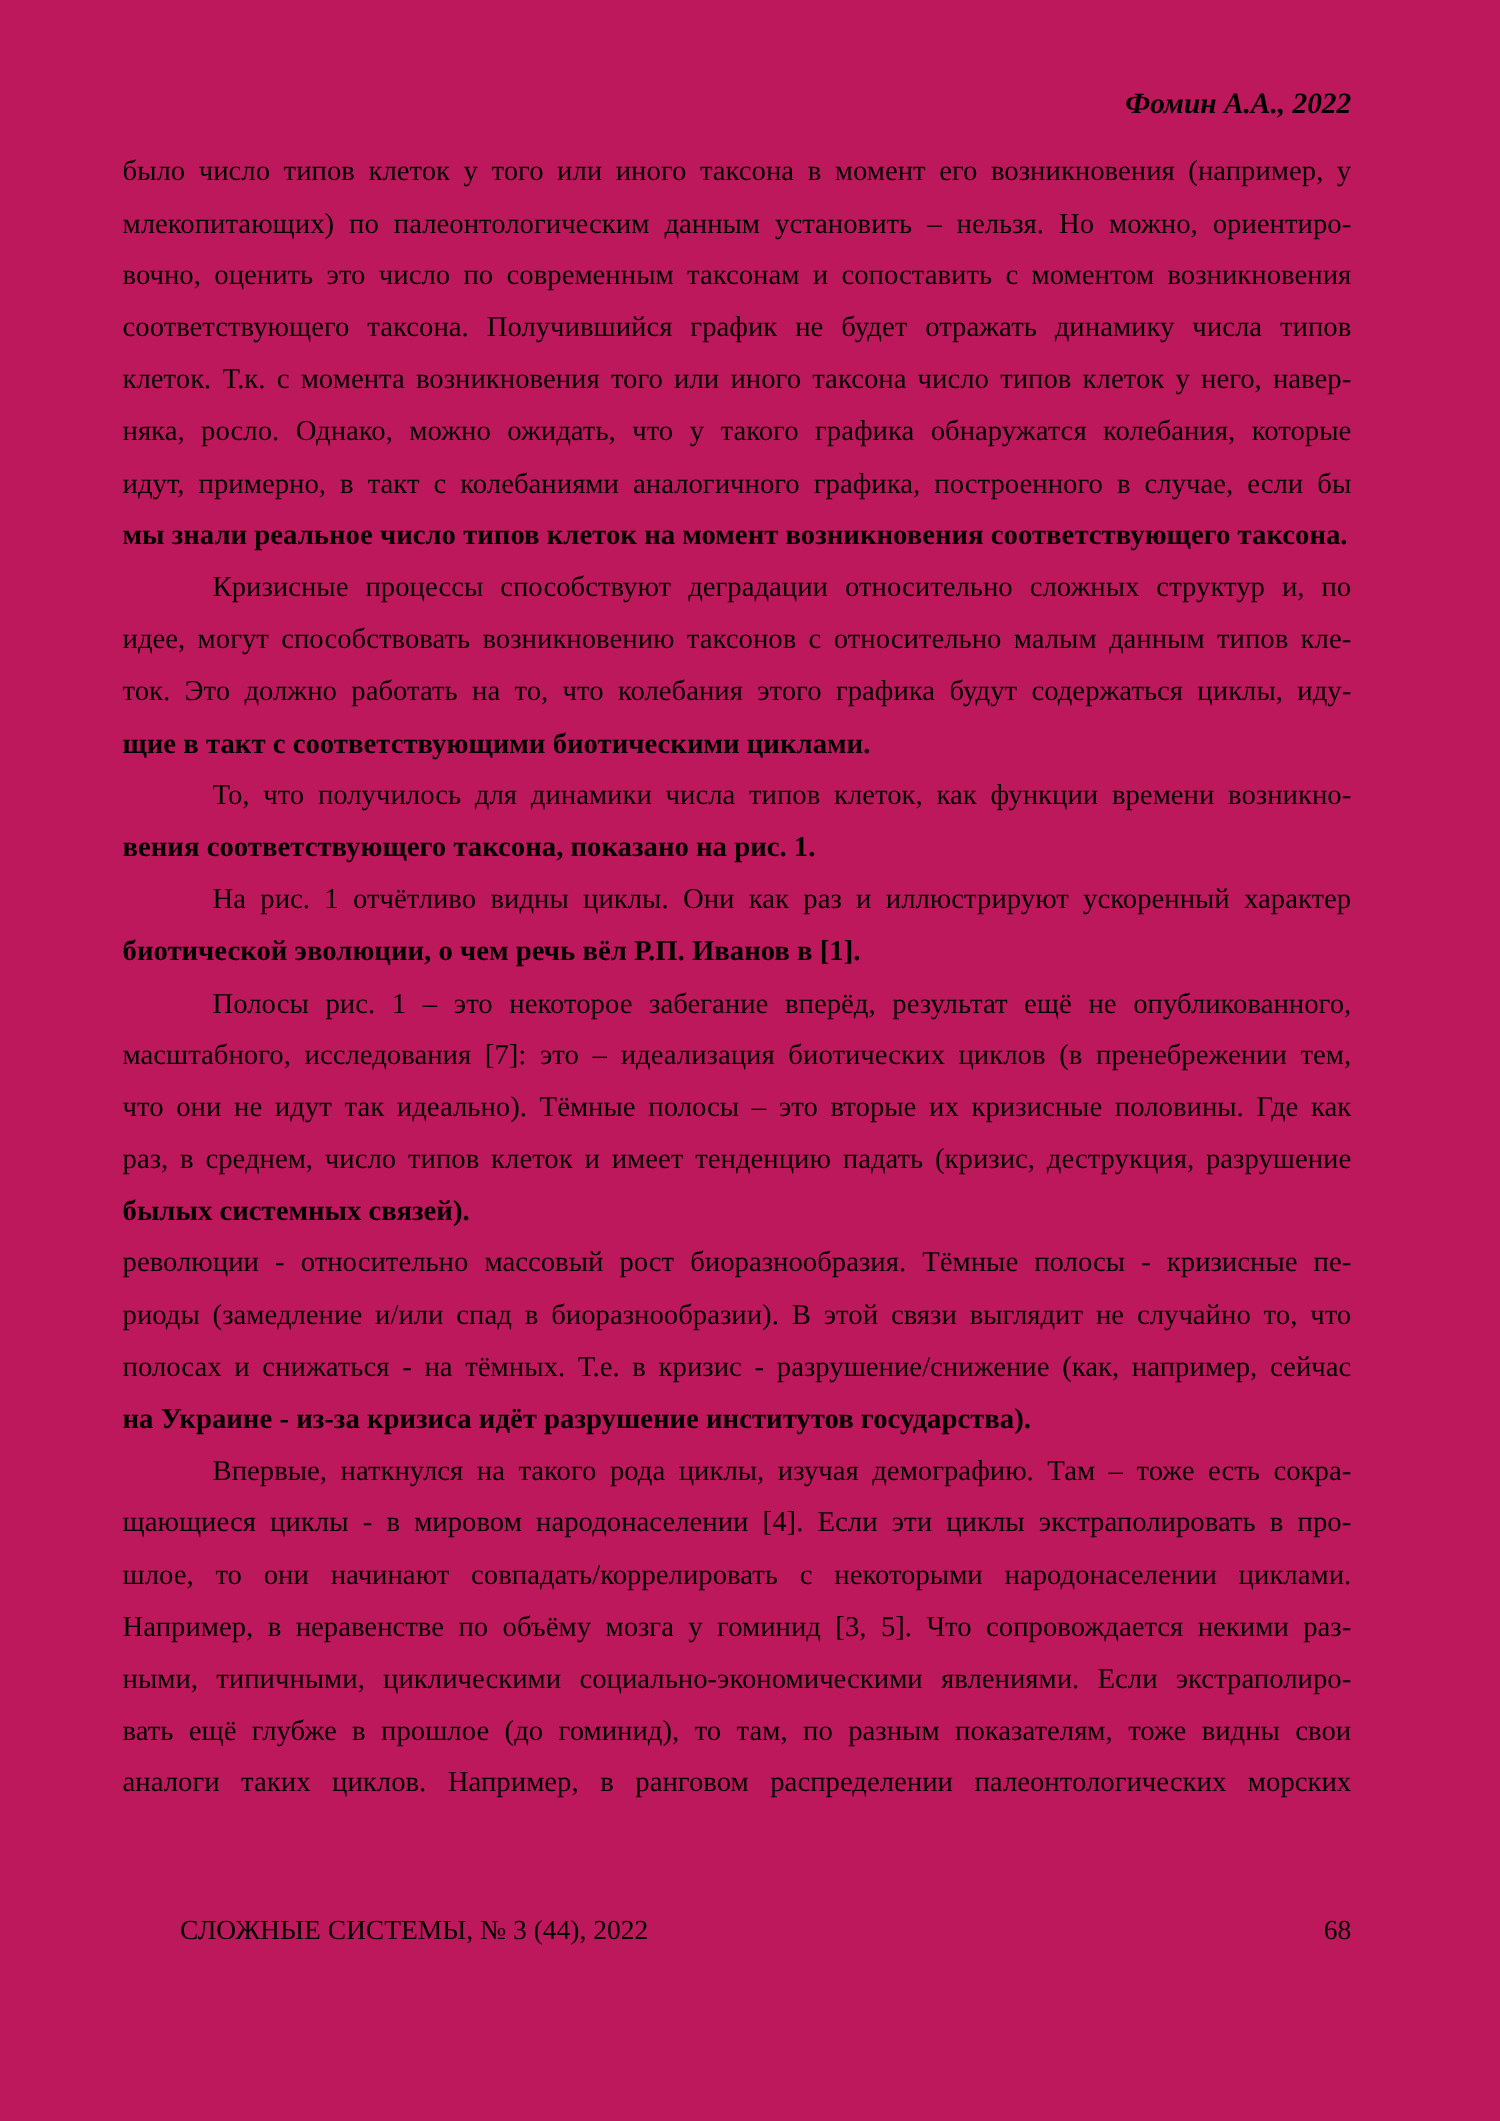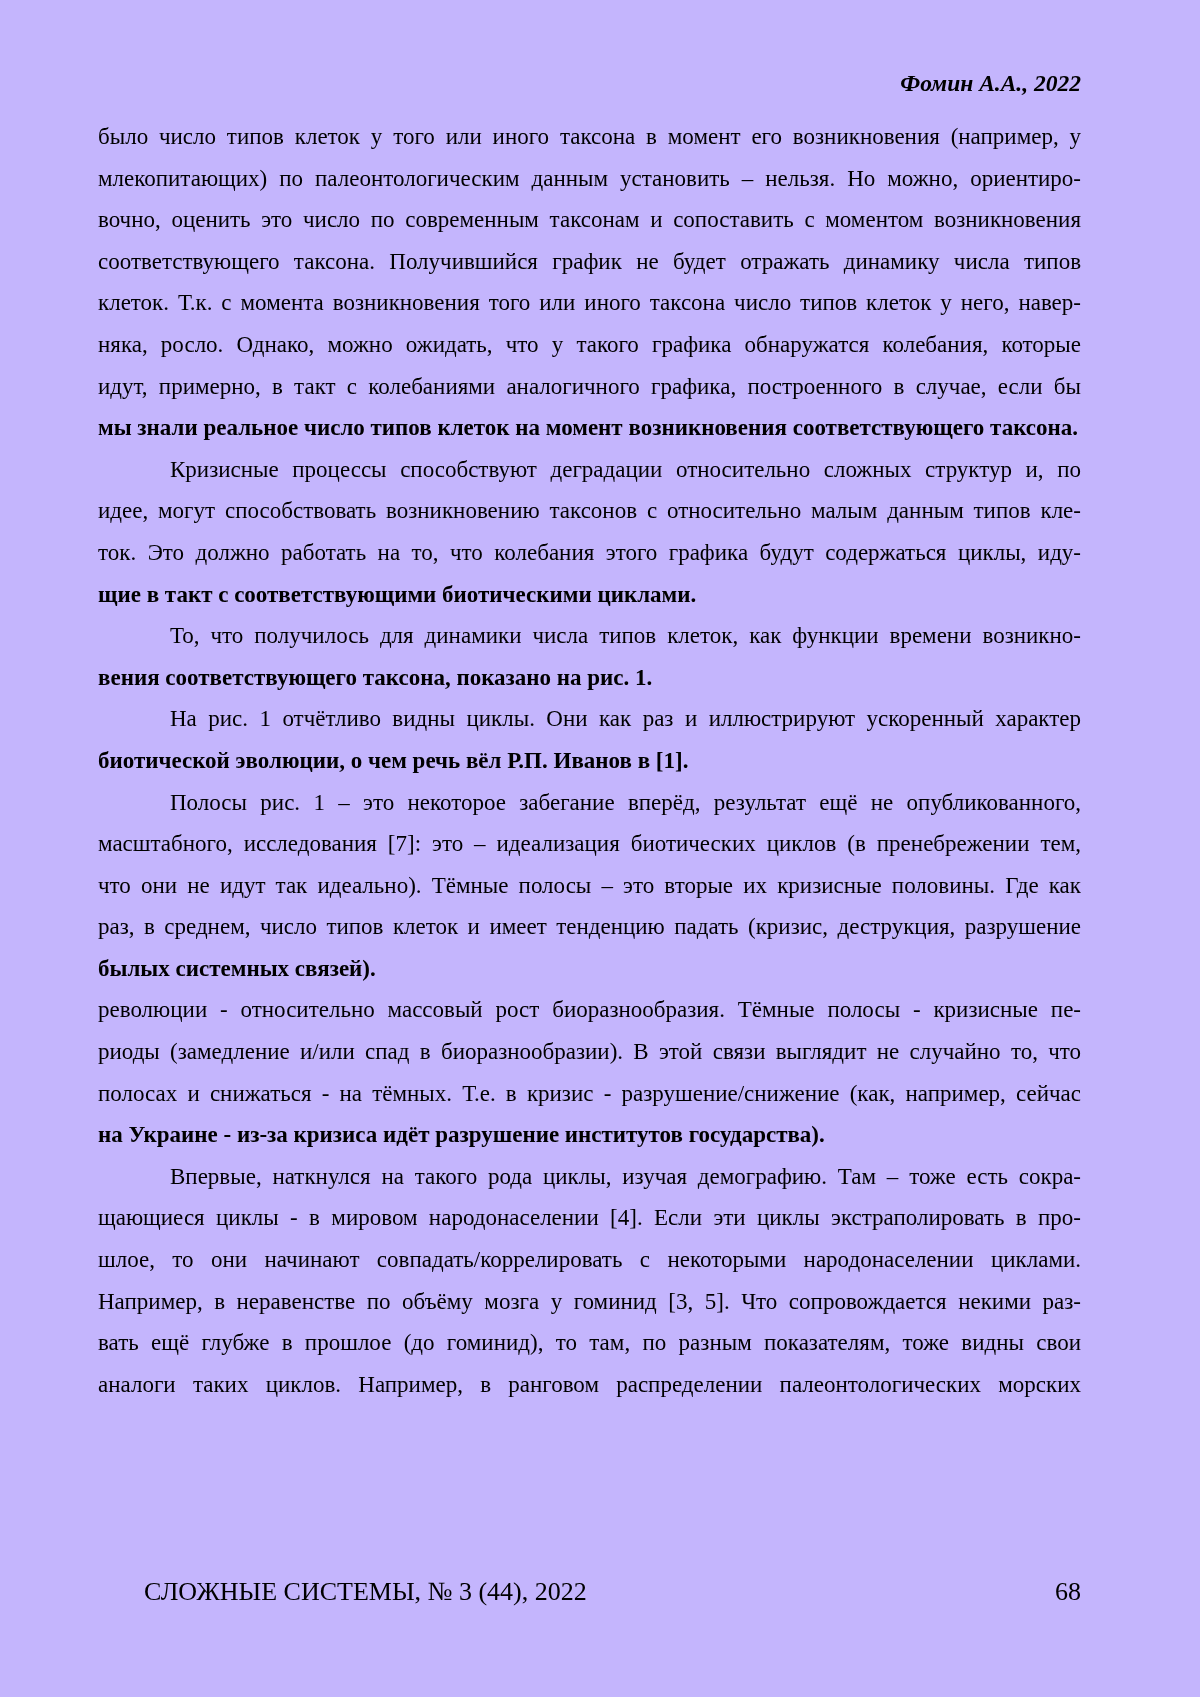--- a/index.html
+++ b/index.html
@@ -1,20 +1,20 @@
 <!DOCTYPE html>
 <html lang="ru"><head>
 <meta charset="utf-8">
 <style>
   html, body { margin: 0; padding: 0; background: #ffffff; }
   .page {
     position: relative;
     width: 1200px;
     height: 1697px;
-    background: #c4b5fd;
+    background: #be185d;
     font-family: "Liberation Serif", "DejaVu Serif", serif;
     color: #000000;
     overflow: hidden;
   }
   .header {
     position: absolute;
     top: 70px;
     left: 98px;
     width: 983px;
     text-align: right;
@@ -32,24 +32,24 @@
   }
   .ln {
     text-align: justify;
     text-align-last: justify;
     white-space: normal;
   }
   .ln.last { text-align-last: left; font-weight: bold; }
   .ln.indent { text-indent: 72px; }
   .footer {
     position: absolute;
-    top: 1577px;
+    top: 1531px;
     left: 98px;
     width: 983px;
-    font-size: 26px;
+    font-size: 22px;
     display: flex;
     justify-content: space-between;
     align-items: baseline;
   }
   .footer .journal { margin-left: 46px; }
 </style>
 </head>
 <body>
 
 <div class="page">
@@ -99,20 +99,21 @@
       <div class="ln">риоды (замедление и/или спад в биоразнообразии). В этой связи выглядит не случайно то, что</div>
       <div class="ln">полосах и снижаться - на тёмных. Т.е. в кризис - разрушение/снижение (как, например, сейчас</div>
       <div class="ln last">на Украине - из-за кризиса идёт разрушение институтов государства).</div>
     </div>
 
     <div>
       <div class="ln indent">Впервые, наткнулся на такого рода циклы, изучая демографию. Там – тоже есть сокра-</div>
       <div class="ln">щающиеся циклы - в мировом народонаселении [4]. Если эти циклы экстраполировать в про-</div>
       <div class="ln">шлое, то они начинают совпадать/коррелировать с некоторыми народонаселении циклами.</div>
       <div class="ln">Например, в неравенстве по объёму мозга у гоминид [3, 5]. Что сопровождается некими раз-</div>
+      <div class="ln">ными, типичными, циклическими социально-экономическими явлениями. Если экстраполиро-</div>
       <div class="ln">вать ещё глубже в прошлое (до гоминид), то там, по разным показателям, тоже видны свои</div>
       <div class="ln">аналоги таких циклов. Например, в ранговом распределении палеонтологических морских</div>
     </div>
 
   </div>
 
   <div class="footer">
     <span class="journal">СЛОЖНЫЕ СИСТЕМЫ, № 3 (44), 2022</span>
     <span>68</span>
   </div>

